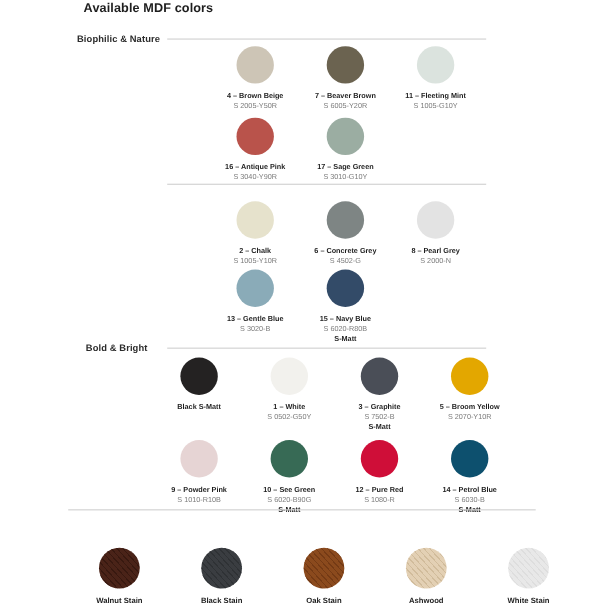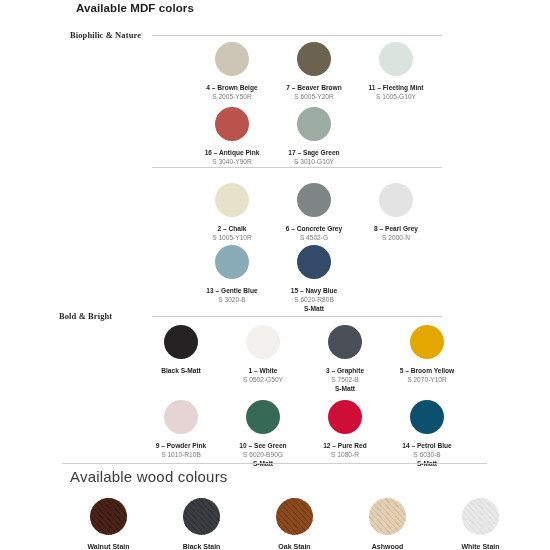--- a/index.html
+++ b/index.html
@@ -23,21 +23,21 @@
   .wood-title {
     position: absolute; left: 70px; top: 468px;
     font-size: 15px; font-weight: 400; letter-spacing: .2px;
     color: #3a3a3a;
   }
 
   
   .group-label {
     position: absolute;
     font-size: 8.5px; font-weight: bold; line-height: 11.5px;
-    color: #2b2b2b; letter-spacing: .1px; font-family: Liberation Serif, serif;
+    color: #2b2b2b; letter-spacing: .1px;
   }
   .rule {
     position: absolute; height: 1px; background: #cfcfcf;
   }
 
   
   .row { position: absolute; display: flex; }
   .cell {
     width: 82px;
     display: flex; flex-direction: column; align-items: center;
@@ -143,21 +143,21 @@
         <div class="code">S 3020-B</div>
       </div>
       <div class="cell">
         <div class="dot" style="background: rgb(51, 75, 104);"></div>
         <div class="cap">15 – Navy Blue</div>
         <div class="code">S 6020-R80B</div>
         <div class="matt">S-Matt</div>
       </div>
     </div>
 
-  <div class="group-label" style="left:59px; top:311px;">Bold &amp; Bright</div>
+  <div class="group-label" style="left:78px; top:311px;">Bold &amp; Bright</div>
   <div class="rule" style="left:152px; top:316px; width:290px;"></div>
 
   <div class="row" id="row-bold-1" style="left:140px; top:325px;">
       <div class="cell">
         <div class="dot" style="background: rgb(36, 34, 34);"></div>
         <div class="cap">Black S-Matt</div>
       </div>
       <div class="cell">
         <div class="dot" style="background: rgb(242, 241, 237);"></div>
         <div class="cap">1 – White</div>
@@ -195,21 +195,20 @@
       <div class="cell">
         <div class="dot" style="background: rgb(13, 80, 110);"></div>
         <div class="cap">14 – Petrol Blue</div>
         <div class="code">S 6030-B</div>
         <div class="matt">S-Matt</div>
       </div>
     </div>
 
   <div class="rule" style="left:62px; top:463px; width:425px;"></div>
 
-  <div class="wood-title">Available wood colours</div>
   <div class="wood-row" id="row-wood">
       <div class="wood-cell">
         <div class="wood-dot" style="background: rgb(74, 35, 24);">
           <div class="grain" style="background-image: repeating-linear-gradient(48deg, rgb(50, 21, 13) 0px, rgb(50, 21, 13) 1px, transparent 1px, transparent 4px); opacity: 0.75;"></div>
         </div>
         <div class="wood-cap">Walnut Stain</div>
       </div>
       <div class="wood-cell">
         <div class="wood-dot" style="background: rgb(58, 61, 65);">
           <div class="grain" style="background-image: repeating-linear-gradient(48deg, rgb(43, 46, 49) 0px, rgb(43, 46, 49) 1px, transparent 1px, transparent 4px); opacity: 0.75;"></div>

